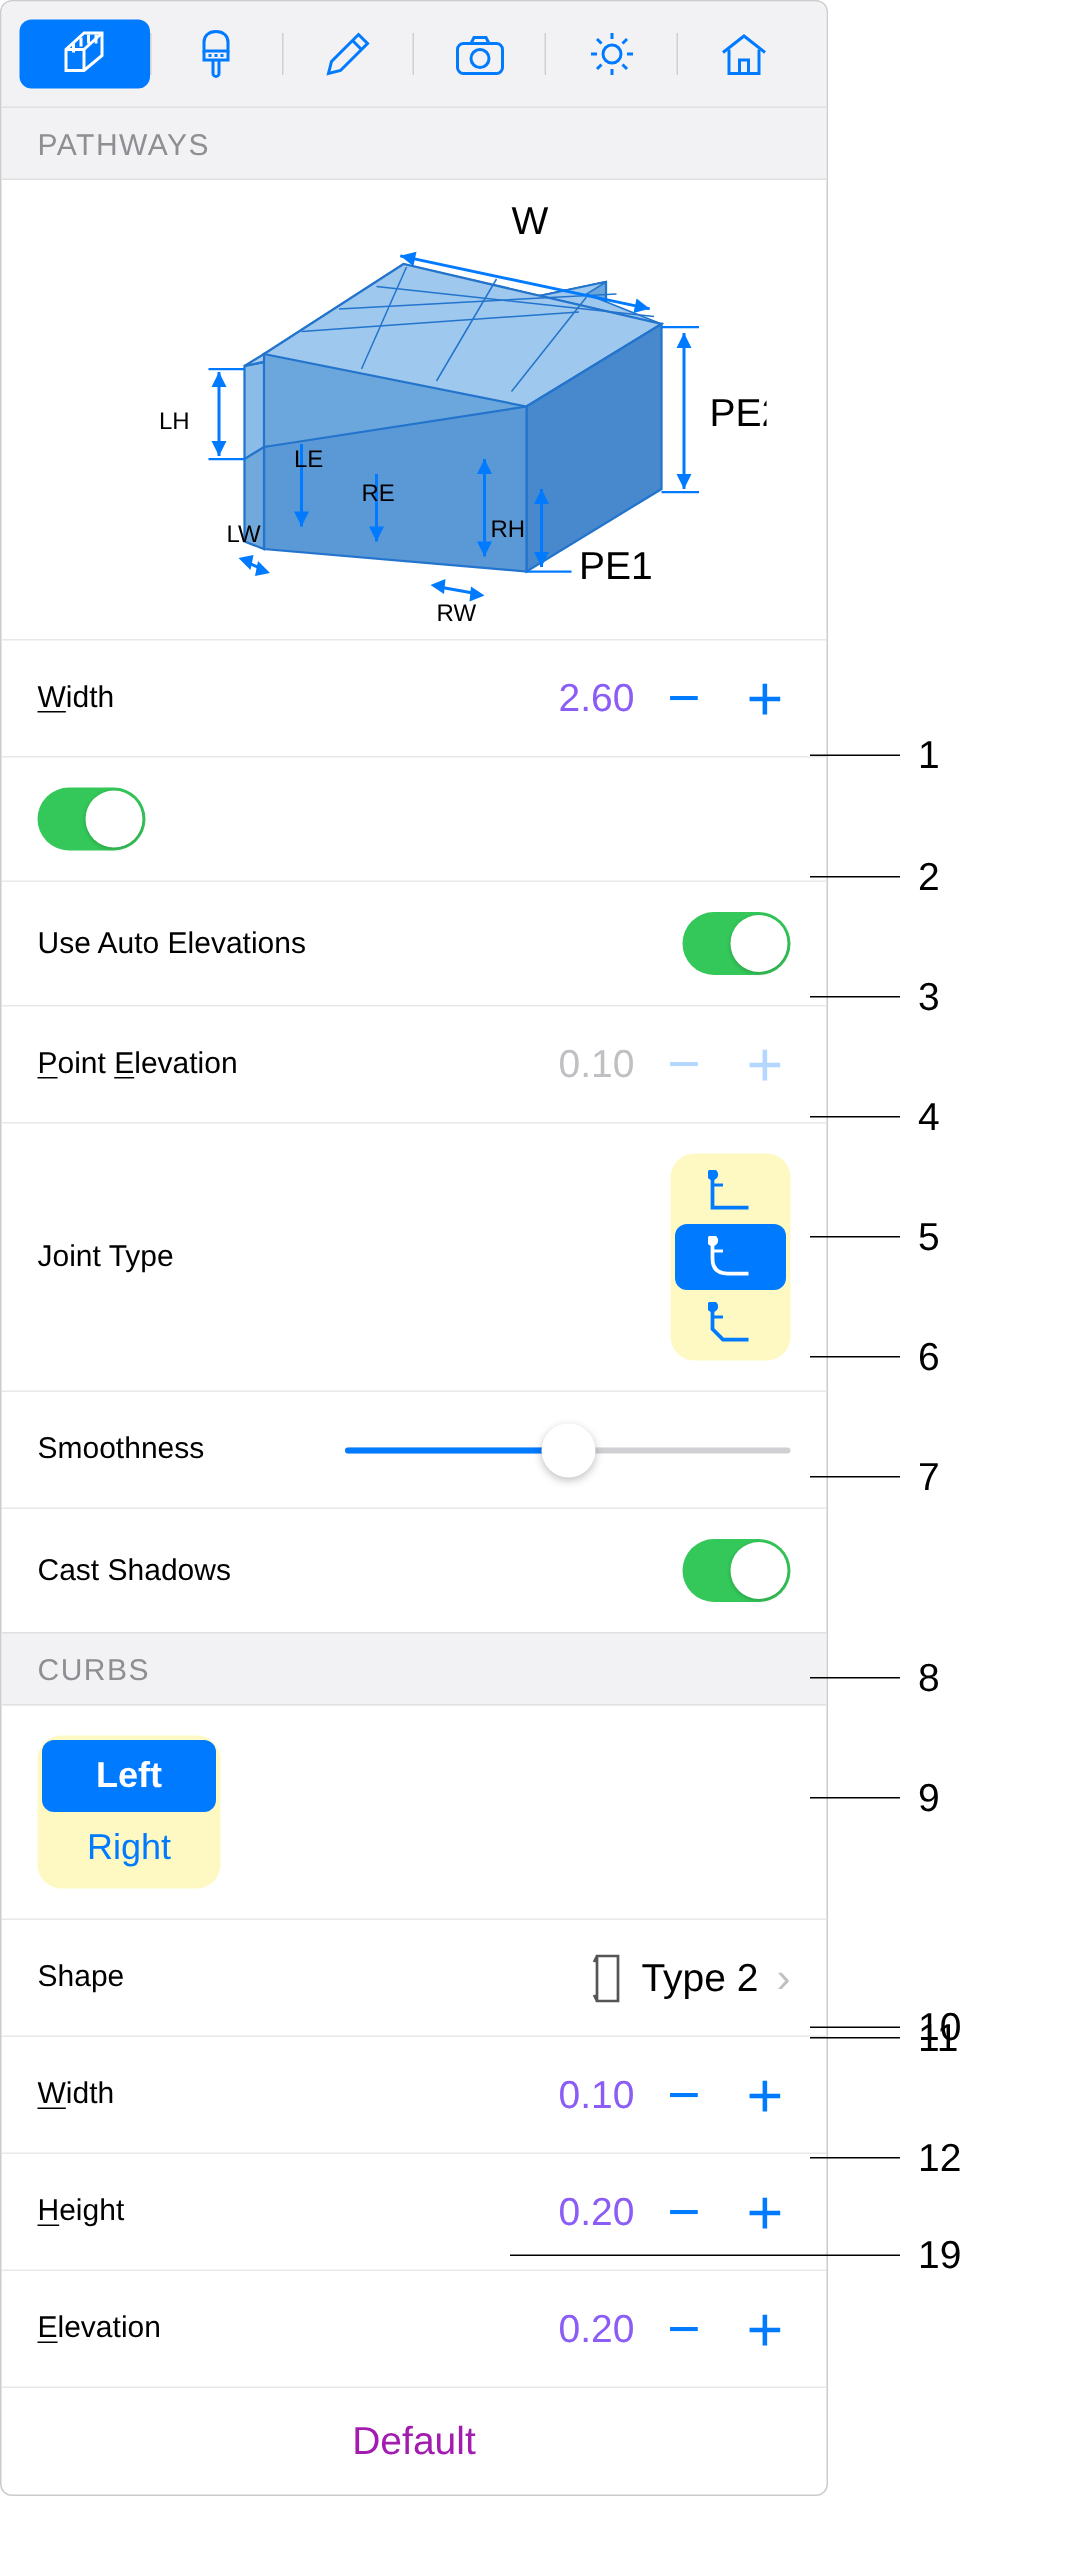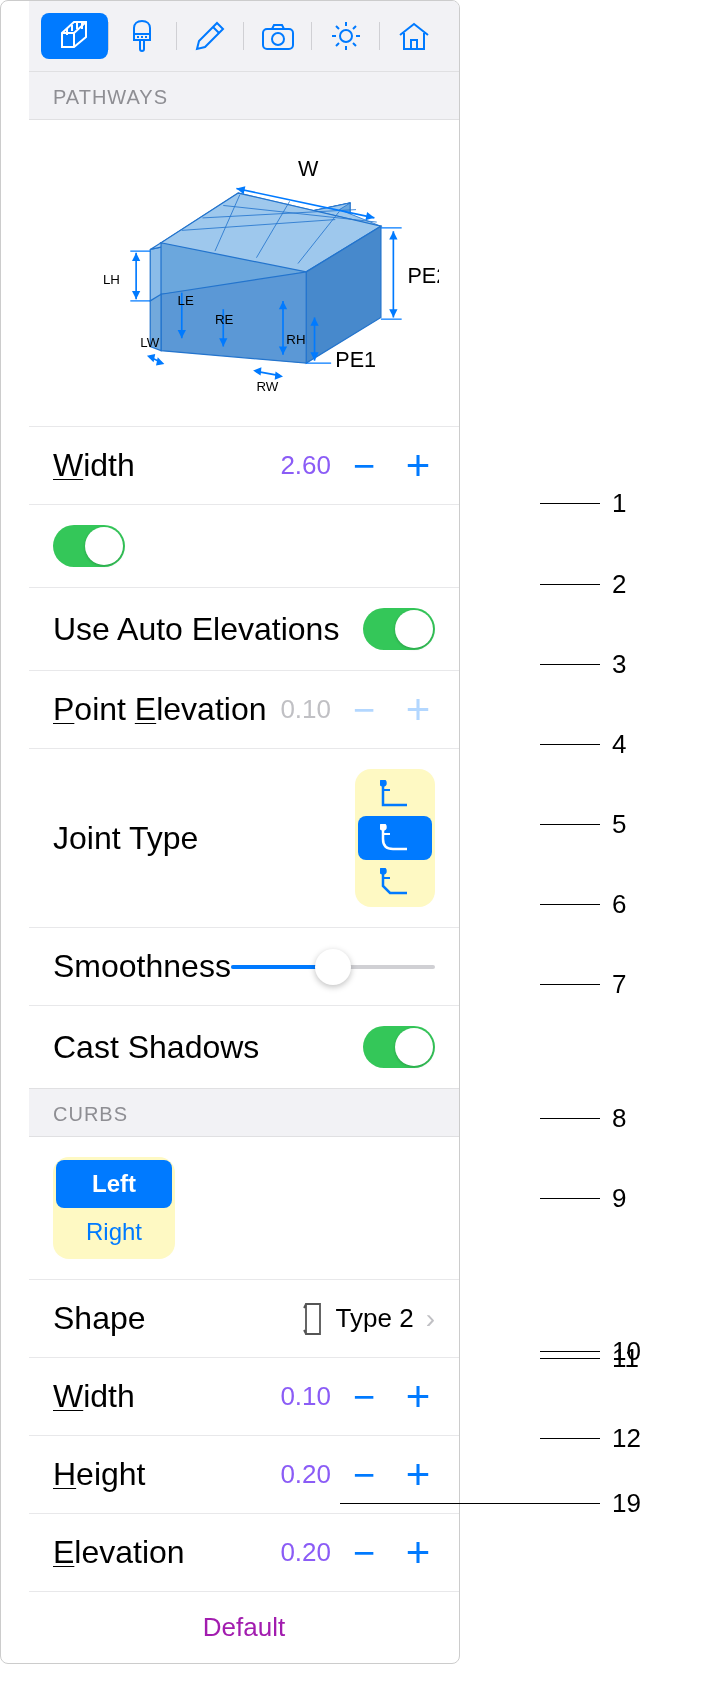--- a/index.html
+++ b/index.html
@@ -3,26 +3,25 @@
   <meta charset="utf-8">
   <style>
     * { box-sizing: border-box; margin: 0; padding: 0; }
     body {
       font-family: -apple-system, BlinkMacSystemFont, "Helvetica Neue", Arial, sans-serif;
       background: #fff;
       width: 714px;
       position: relative;
     }
     .panel {
-      width: 460px;
+      width: 552px;
       border: 1px solid #ccc;
       border-radius: 8px;
       background: #fff;
       overflow: hidden;
-      padding-left: 28px;
     }
     .toolbar {
       display: flex;
       padding: 12px;
       gap: 0;
       background: #f2f2f5;
       border-bottom: 1px solid #e0e0e2;
     }
     .tool-btn {
       flex: 1;
@@ -59,21 +58,21 @@
       border-bottom: 1px solid #e8e8ea;
     }
     .row {
       display: flex;
       align-items: center;
       padding: 20px 24px;
       border-bottom: 1px solid #e8e8ea;
       min-height: 78px;
     }
     .row-label {
-      font-size: 32px;
+      font-size: 20px;
       color: #000;
       flex: 1;
     }
     .underline-char {
       text-decoration: underline;
       text-decoration-thickness: 1px;
       text-underline-offset: 3px;
     }
     .row-value {
       font-size: 26px;

